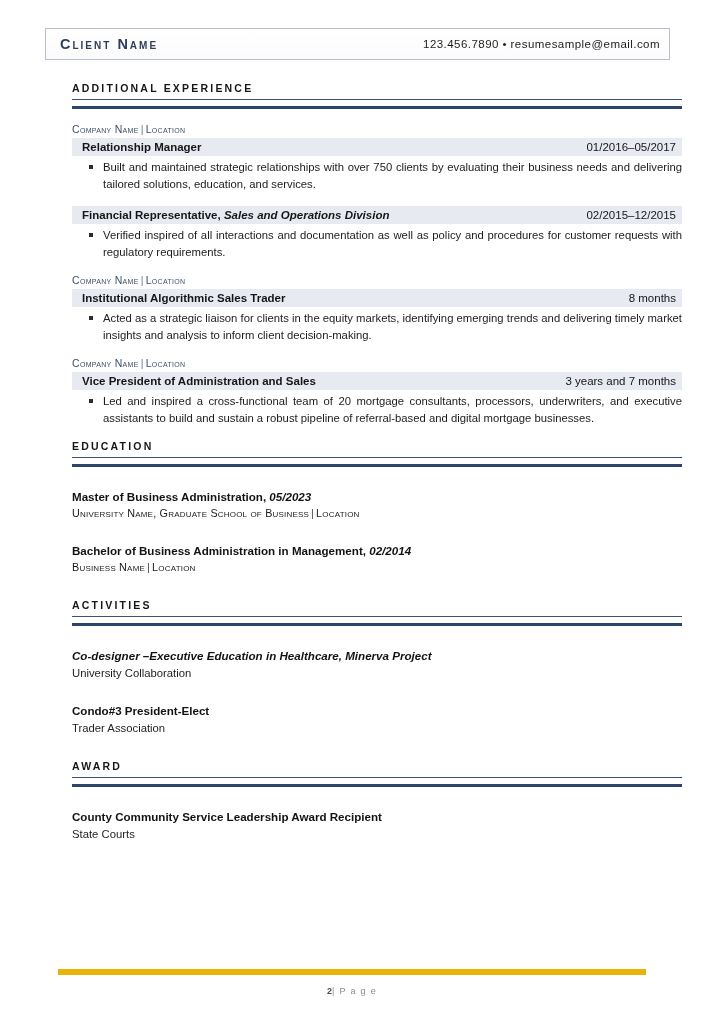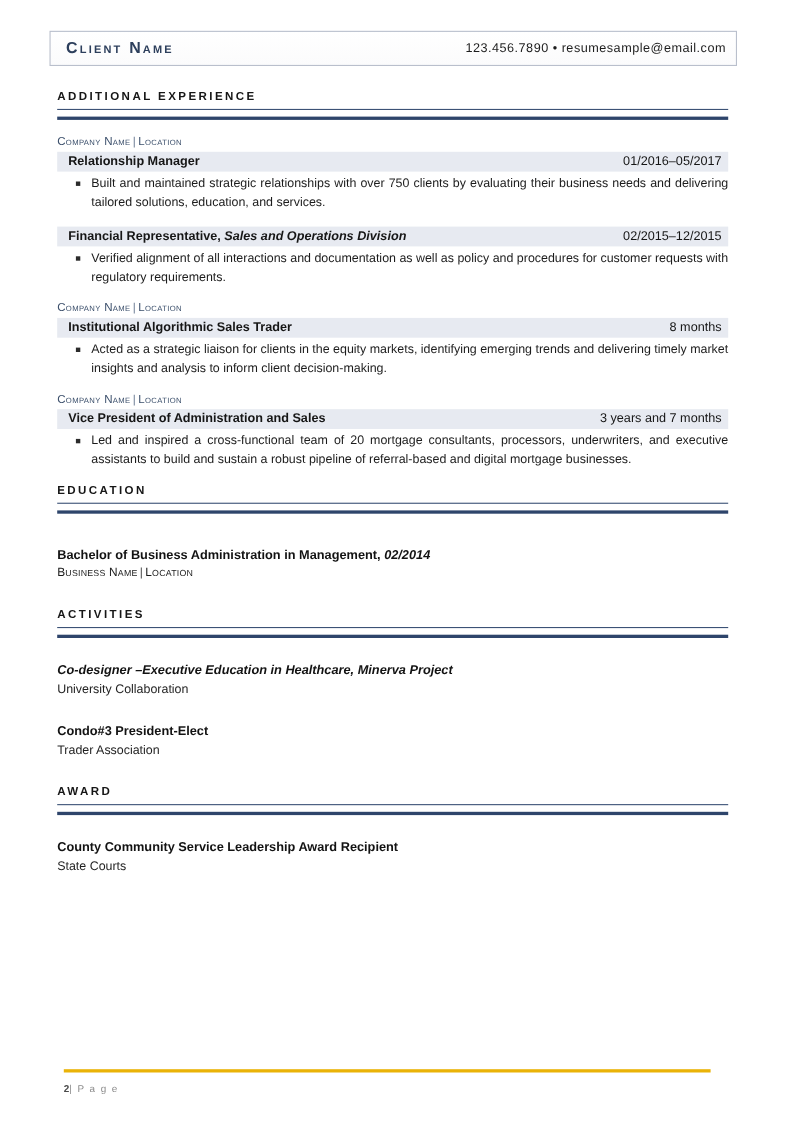--- a/index.html
+++ b/index.html
@@ -52,21 +52,21 @@
     font-size: 11.5px;
     color: #1d1d1d;
     letter-spacing: 0.45px;
     white-space: nowrap;
     text-align: center;
   }
 
   
   .content {
     position: absolute;
-    left: 52px;
+    left: 72px;
     top: 80px;
     width: 610px;
   }
 
   
   .section-title {
     font-size: 10.5px;
     font-weight: bold;
     color: #161616;
     letter-spacing: 2.2px;
@@ -183,23 +183,23 @@
   }
 
   .spacer-sm { height: 8px; }
 
   
   .footer {
     position: absolute;
     left: 58px;
     right: 55px;
     bottom: 26px;
-    border-top: 3px solid #eab308;
+    border-top: 6px solid #eab308;
     padding-top: 5px;
-    text-align: left;
+    text-align: center;
   }
   .footer-text {
     font-size: 9px;
     color: #8a8a8a;
     letter-spacing: 1.3px;
   }
   .footer-text b {
     color: #4a4a4a;
     font-weight: bold;
     letter-spacing: 0;
@@ -236,21 +236,21 @@
 
       <div class="exp-block">
         <div class="job-row">
           <span class="job-title">
             <span>Financial Representative,</span>
             <span class="sub">Sales and Operations Division</span>
           </span>
           <span class="job-dates">02/2015–12/2015</span>
         </div>
         <ul class="bullets">
-          <li>Verified alignment of all interactions and documentation as well as policy and procedures for customer requests with regulatory requirements.</li>
+          <li>Verified inspired of all interactions and documentation as well as policy and procedures for customer requests with regulatory requirements.</li>
         </ul>
       </div>
 
       <div class="exp-block">
         <div class="company-line">
           <span>Company Name</span><span class="divider">|</span><span>Location</span>
         </div>
         <div class="job-row">
           <span class="job-title">Institutional Algorithmic Sales Trader</span>
           <span class="job-dates">8 months</span>
@@ -273,20 +273,29 @@
         </ul>
       </div>
     </div>
 
     <div class="section">
       <div class="section-title">EDUCATION</div>
       <div class="section-rule"></div>
 
       <div class="spacer-sm"></div>
 
+      <div class="entry">
+        <div class="entry-title">
+          <span>Master of Business Administration,</span>
+          <span class="date">05/2023</span>
+        </div>
+        <div class="entry-sub-caps">
+          <span>University Name, Graduate School of Business</span><span class="divider">|</span><span>Location</span>
+        </div>
+      </div>
 
       <div class="spacer-sm"></div>
 
       <div class="entry">
         <div class="entry-title">
           <span>Bachelor of Business Administration in Management,</span>
           <span class="date">02/2014</span>
         </div>
         <div class="entry-sub-caps">
           <span>Business Name</span><span class="divider">|</span><span>Location</span>

